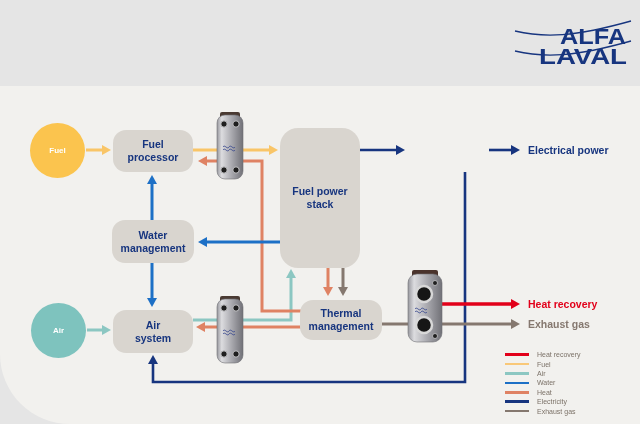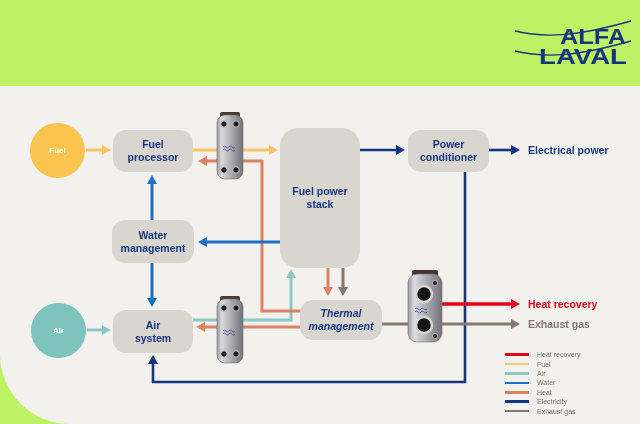--- a/index.html
+++ b/index.html
@@ -1,19 +1,19 @@
 <!DOCTYPE html>
 <html><head>
 <meta charset="utf-8">
 <style>
   * { margin:0; padding:0; box-sizing:border-box; }
   html,body { background:#ffffff; }
   .page {
     position:relative; width:640px; height:424px; overflow:hidden;
-    background:#bef264;
+    background:#e5e5e5;
     font-family:"Liberation Sans", sans-serif;
   }
   .panel {
     position:absolute; left:0; top:86px; width:640px; height:338px;
     background:#f2f1ee; border-bottom-left-radius:70px;
   }
   svg.flows { position:absolute; left:0; top:0; width:640px; height:424px; }
   .s-fuel  { stroke:#f9c567; stroke-width:3; fill:none; }
   .f-fuel  { fill:#f9c567; }
   .s-air   { stroke:#8cc7c2; stroke-width:3; fill:none; }
@@ -160,27 +160,23 @@
 management</span>
   </div>
   <div class="node" style="left:113px; top:310px; width:80px; height:43px;">
     <span>Air
 system</span>
   </div>
   <div class="node" style="left:280px; top:128px; width:80px; height:140px; border-radius:18px;">
     <span>Fuel power
 stack</span>
   </div>
-  <div class="node" style="left:300px; top:300px; width:82px; height:40px;font-style:italic;">
+  <div class="node" style="left:300px; top:300px; width:82px; height:40px;">
     <span>Thermal
 management</span>
-  </div>
-  <div class="node" style="left:408px; top:130px; width:81px; height:42px;">
-    <span>Power
-conditioner</span>
   </div>
 
   <svg class="hx" style="left:213px; top:110px;" width="34" height="72" viewBox="0 0 34 72">
     <rect x="7" y="2" width="20" height="8" rx="2" fill="#4a3a32"></rect>
     <rect x="4" y="5" width="26" height="64" rx="8" fill="url(#metal)" stroke="#6e6e74" stroke-width="0.6"></rect>
     <circle cx="11" cy="14" r="3.2" fill="#1f1f1f" stroke="#c9c9cc" stroke-width="1"></circle>
     <circle cx="23" cy="14" r="3.2" fill="#1f1f1f" stroke="#c9c9cc" stroke-width="1"></circle>
     <circle cx="11" cy="60" r="3.2" fill="#1f1f1f" stroke="#c9c9cc" stroke-width="1"></circle>
     <circle cx="23" cy="60" r="3.2" fill="#1f1f1f" stroke="#c9c9cc" stroke-width="1"></circle>
     <path d="M10,37 c2,-3 4,3 6,0 c2,-3 4,3 6,0 M10,40 c2,-3 4,3 6,0 c2,-3 4,3 6,0" stroke="#3a4a8f" stroke-width="0.9" fill="none"></path>

